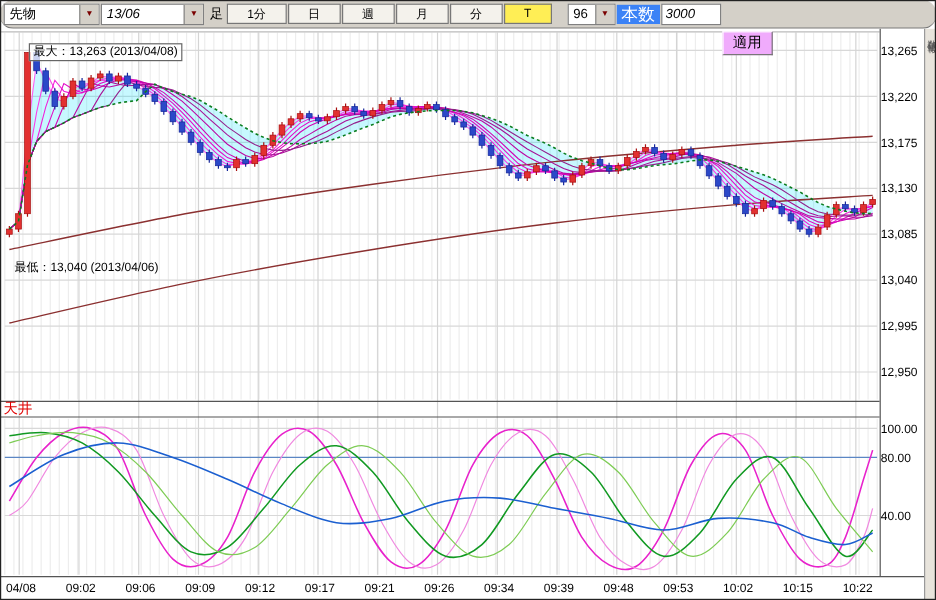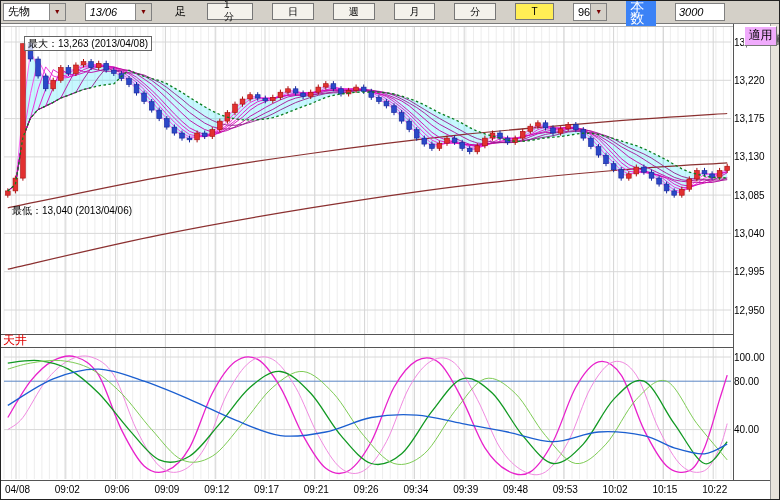--- a/index.html
+++ b/index.html
@@ -1,42 +1,42 @@
 <!DOCTYPE html>
 <html><head>
 <meta charset="utf-8">
 <style>
   html,body{margin:0;padding:0;width:780px;height:500px;background:#fff;overflow:hidden;
     font-family:"Liberation Sans","DejaVu Sans",sans-serif;}
   .app{position:relative;width:780px;height:500px;background:#fff;}
   .frame{position:absolute;inset:0;border:1px solid #222;pointer-events:none;z-index:9;box-sizing:border-box;}
   
   .toolbar{position:absolute;top:0;left:0;right:0;height:24px;background:#d4d0c8;
-    border-bottom:1px solid #7a7a7a;display:flex;align-items:center;gap:19px;padding:0 3px;
-    z-index:5;box-sizing:border-box;font-size:11px;color:#000;}
+    border-bottom:1px solid #7a7a7a;display:flex;align-items:center;gap:1px;padding:0 3px;
+    z-index:5;box-sizing:border-box;font-size:11px;color:#000;border-radius:11px;}
   .combo{background:#fff;border:1px solid #808080;height:18px;display:flex;align-items:stretch;
     box-sizing:border-box;}
   .combo .ct{flex:1;display:flex;align-items:center;padding-left:4px;font-size:11px;white-space:nowrap;overflow:hidden;}
   .combo .ca{width:15px;background:#d4d0c8;border-left:1px solid #888;color:#7a0000;font-size:7px;
     display:flex;align-items:center;justify-content:center;}
-  .w1{width:80px;} .w2{width:112px;} .w3{width:86px;font-style:italic;} .w4{width:40px;margin-left:0;text-align:center;}
+  .w1{width:80px;} .w2{width:112px;} .w3{width:86px;font-style:italic;} .w4{width:40px;margin-left:12px;text-align:center;}
   .tlabel{font-size:11px;margin:0 2px 0 4px;}
   .mini{min-width:17px;height:17px;background:#f4f2ec;border:1px solid #777;display:flex;
     align-items:center;justify-content:center;font-size:10px;box-sizing:border-box;padding:0 16px;cursor:default;}
   .mini.yellow{background:#ffee55;}
   .dark{background:#3b82f6;color:#fff;font-size:14px;padding:2px 4px;line-height:12px;}
   .num{width:42px;height:16px;border:1px solid #808080;font-size:11px;padding:0 3px;
     font-family:"Liberation Sans","DejaVu Sans",sans-serif;box-sizing:content-box;font-style:italic;}
   .apply{width:40px;height:18px;background:#f0abfc;border:1px solid #777;border-top-color:#fff;
     border-left-color:#fff;display:flex;align-items:center;justify-content:center;font-size:12px;margin-top:48px;}
   
   #chart-svg{position:absolute;left:0;top:0;}
   .anno-max{position:absolute;left:24px;top:36px;font-size:10px;color:#000;z-index:3;
     background:rgba(255,255,255,0.75);border:1px solid #666;padding:0 3px;line-height:13px;white-space:nowrap;}
-  .anno-min{position:absolute;left:12px;top:204px;font-size:10px;color:#000;z-index:3;white-space:nowrap;}
+  .anno-min{position:absolute;left:12px;top:216px;font-size:10px;color:#000;z-index:3;white-space:nowrap;}
   .ceiling{position:absolute;left:3px;top:334px;font-size:12px;font-weight:normal;color:#e00000;z-index:3;line-height:13px;}
   .bottom-lab{position:absolute;left:682px;top:482px;font-size:12px;font-weight:bold;color:#e00000;z-index:6;line-height:13px;margin-top:36px;}
   .side-strip{position:absolute;right:0;top:24px;bottom:0;width:10px;background:#e8e4dc;
     border-left:1px solid #999;z-index:4;box-sizing:border-box;display:flex;justify-content:center;padding-top:3px;}
   .vtext{writing-mode:vertical-rl;font-size:8px;color:#555;letter-spacing:1px;}
   
   text.ax{font-family:"Liberation Sans","DejaVu Sans",sans-serif;font-size:10px;fill:#000;}
 </style>
 </head>
 <body>

